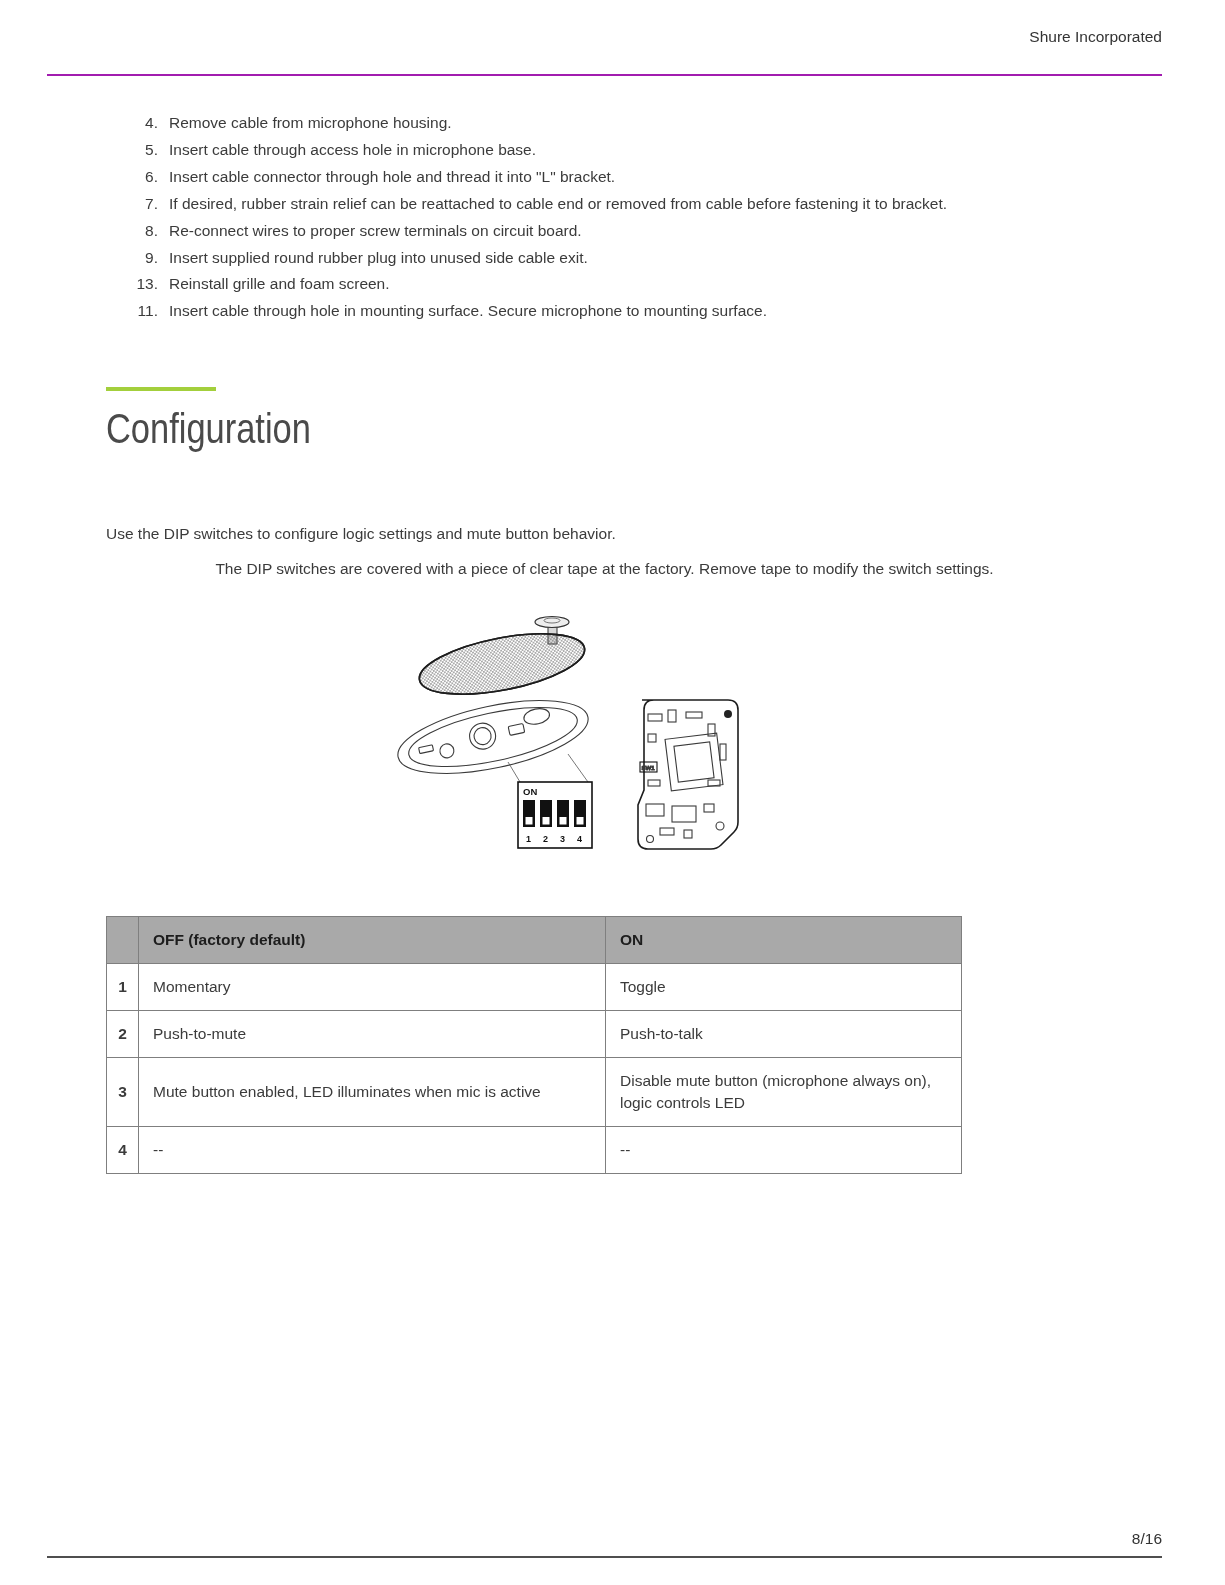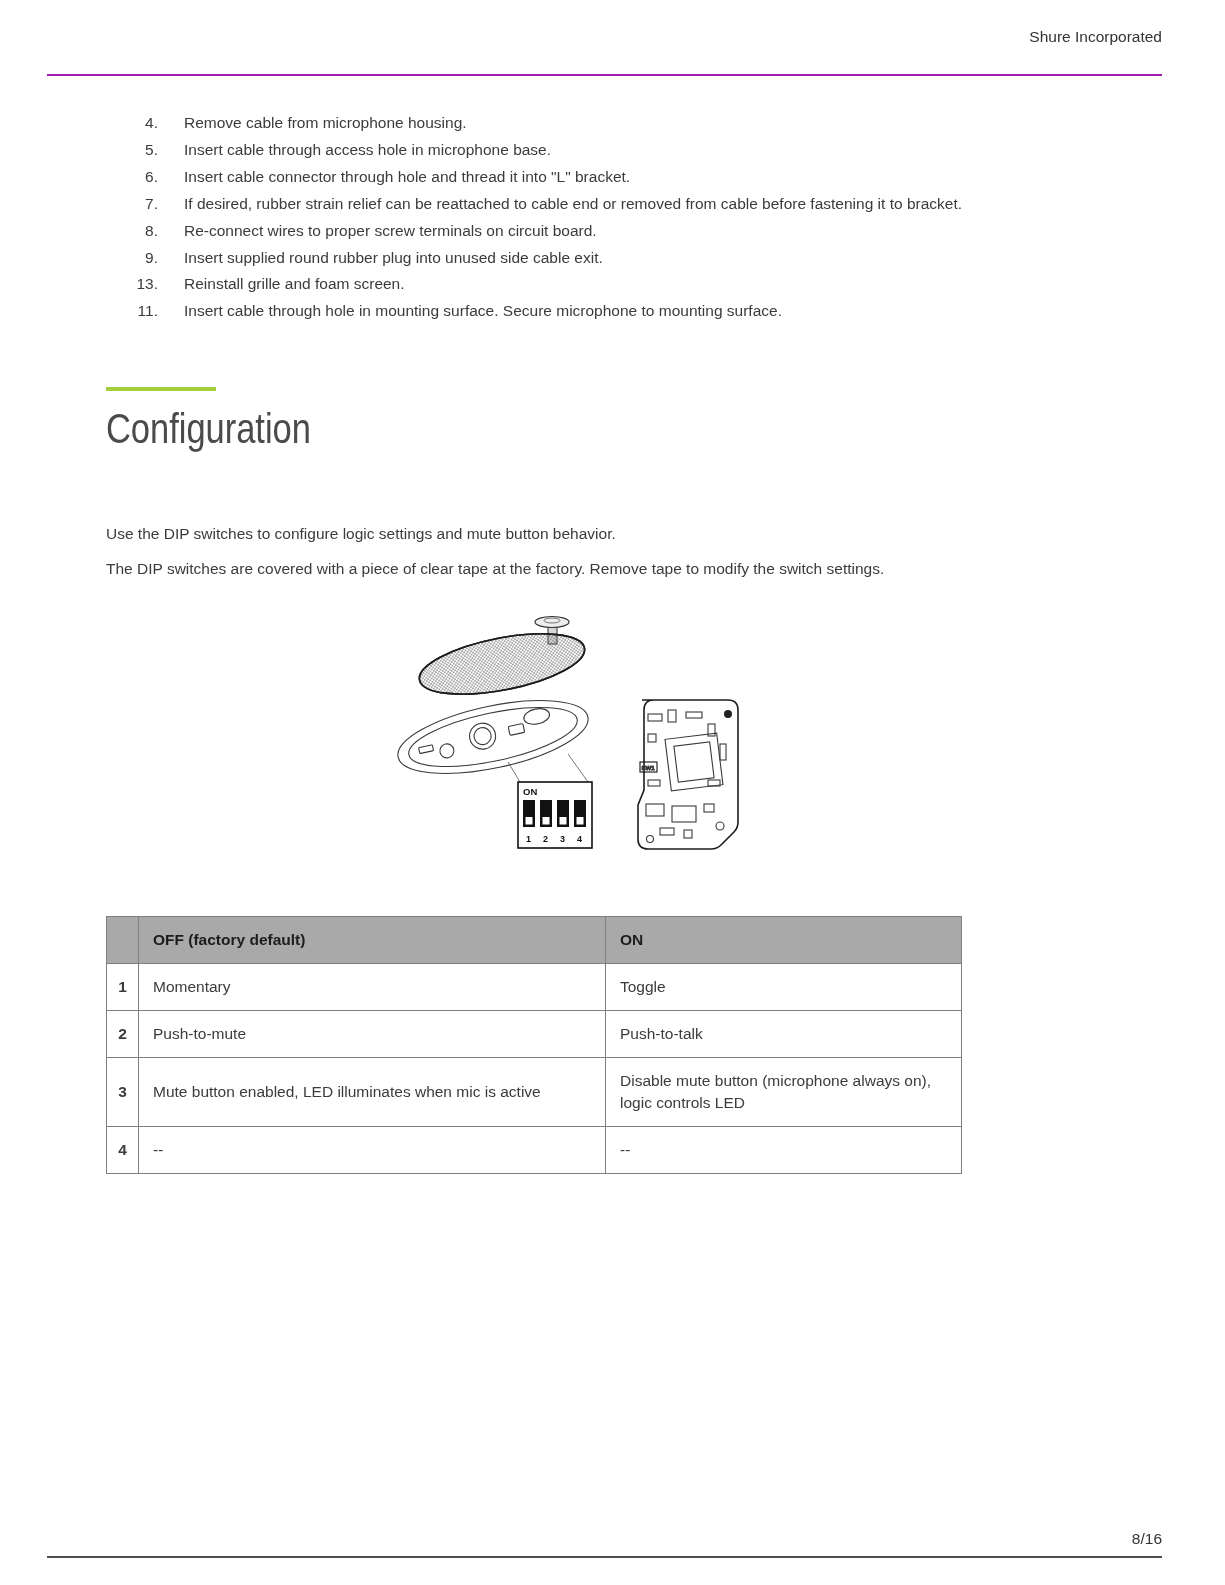--- a/index.html
+++ b/index.html
@@ -9,32 +9,32 @@
     font-family:"Liberation Sans", sans-serif; color:#3b3b3b; overflow:hidden;
   }
   .header-rule { position:absolute; top:0; left:47px; right:63px; height:76px;
     border-bottom:2px solid #a21caf; }
   .header-company { position:absolute; right:0; top:28px; font-size:15.5px; color:#333; }
   .content { padding:110px 122px 0 106px; }
 
   .steps { }
   .step { display:flex; line-height:26.9px; font-size:15.5px; }
   .step-num { flex:0 0 52px; width:52px; text-align:right; }
-  .step-text { margin-left:26px; }
+  .step-text { margin-left:11px; }
 
   .section { margin-top:62px; }
   .accent-bar { width:110px; height:4px; background:var(--accent,#a3cf3c); }
   .section-title {
     margin-top:14px; font-size:42px; font-weight:300; color:#4a4a4a;
     transform:scaleX(0.82); transform-origin:left center; white-space:nowrap;
   }
 
   .para { font-size:15.5px; line-height:22px; }
   .para-first { margin-top:70px; }
-  .para-next { margin-top:13px; }
+  .para-next { margin-top:13px;text-align:center; }
 
   .figure-wrap { margin-top:34px; display:flex; justify-content:center; }
 
   table.dip-table { margin-top:60px; width:856px; border-collapse:collapse; font-size:15.5px; }
   .dip-table th, .dip-table td { border:1px solid #7f7f7f; padding:12px 14px; vertical-align:middle; text-align:left; line-height:22px; }
   .dip-table thead th { background:var(--table_header_bg,#a9a9a9); font-weight:bold; color:#1d1d1d; }
   .dip-table .col-num { width:32px; text-align:center; font-weight:bold; padding:12px 6px; }
   .dip-table .col-off { width:467px; }
 
   .note-line { margin-top:30px; font-size:13.5px; font-style:italic; color:#3b3b3b; }

